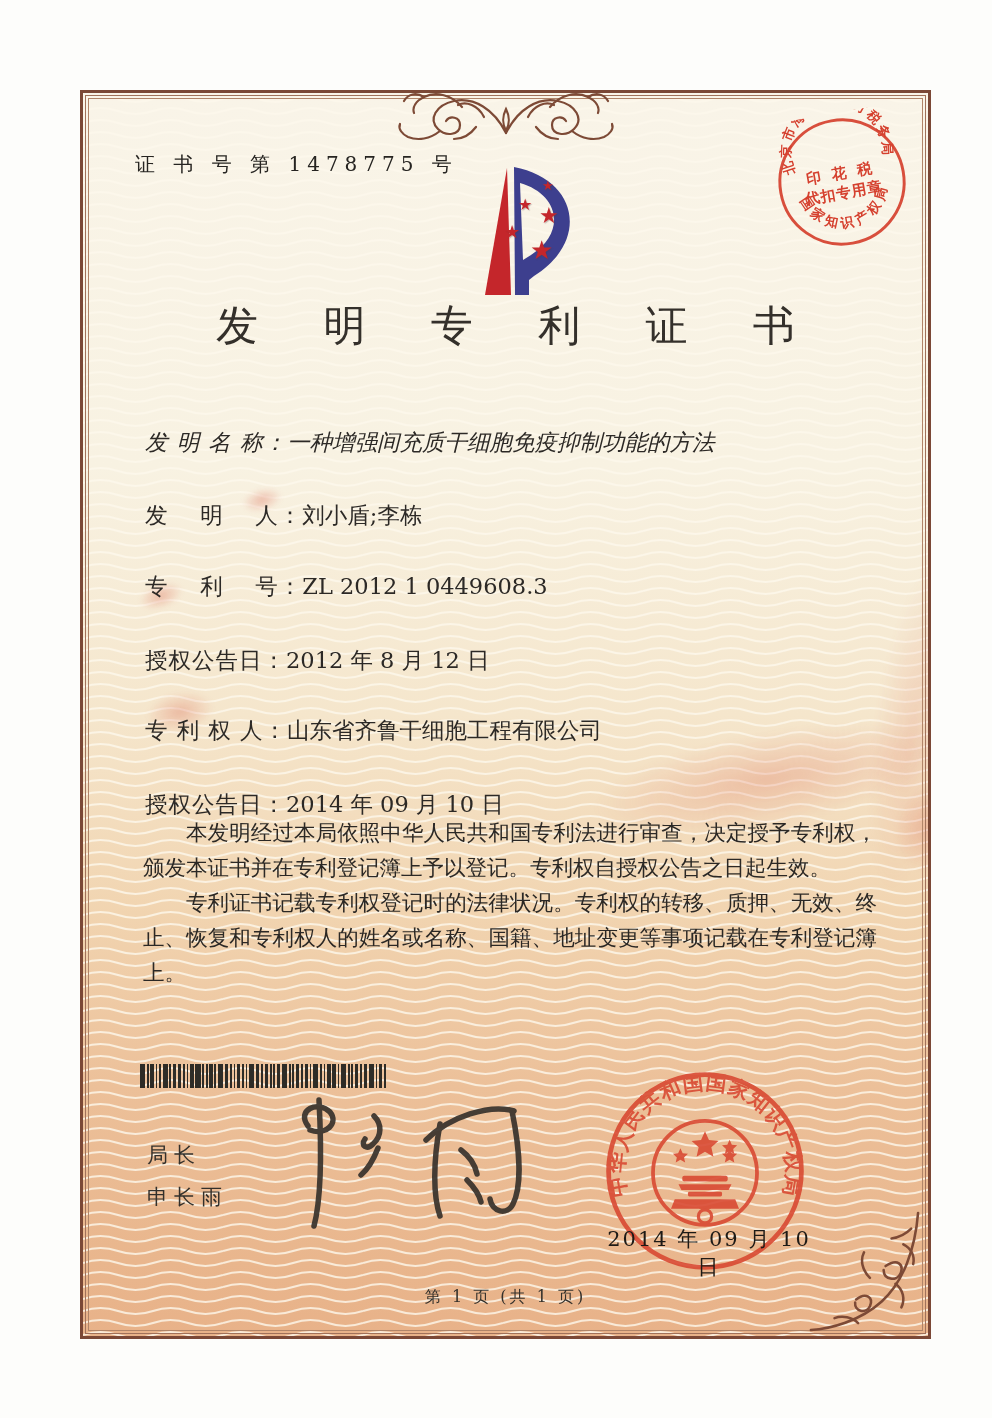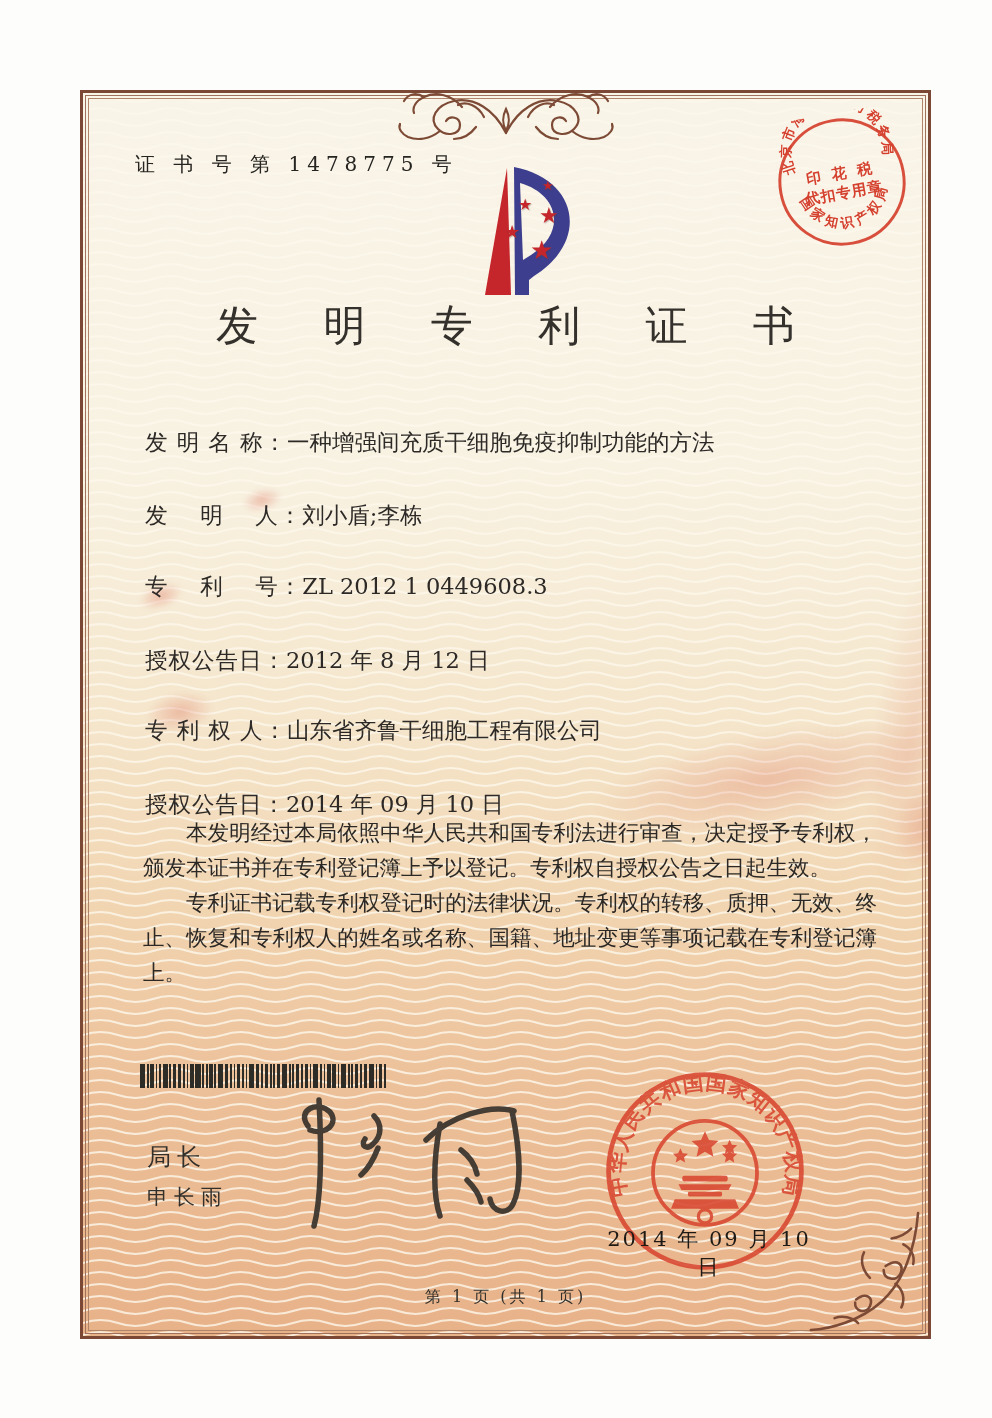--- a/index.html
+++ b/index.html
@@ -27,29 +27,29 @@
 
   
   .logo{position:absolute;left:347px;top:62px;width:160px;height:150px;}
   .logo .star{position:absolute;color:#c4262b;line-height:1;text-shadow:1px 1px 1px rgba(90,60,60,.35);}
 
   .title{position:absolute;left:0;top:205px;width:100%;text-align:center;font-size:42px;letter-spacing:26px;text-indent:26px;color:#34302b;font-weight:500;}
 
   .fields{position:absolute;left:62px;top:322px;width:740px;font-size:22.5px;}
   .field-row{position:absolute;left:0;white-space:nowrap;}
   .field-row .lbl{letter-spacing:1px;}
-  .fr0{top:12px;} .fr1{top:85px;} .fr2{top:156px;} .fr3{top:230px;} .fr4{top:300px;} .fr5{top:374px;}
+  .fr0{top:12px;font-style:italic;} .fr1{top:85px;} .fr2{top:156px;} .fr3{top:230px;} .fr4{top:300px;} .fr5{top:374px;}
 
   .paragraphs{position:absolute;left:60px;top:722px;width:734px;font-size:21.5px;line-height:35px;text-align:justify;color:#2b2825;}
   .paragraphs p{margin:0;text-indent:2em;}
 
   .barcode{position:absolute;left:57px;top:971px;width:252px;height:24px;display:flex;align-items:stretch;}
   .barcode div{background:#2e2c27;margin-right:1.8px;}
 
-  .signer-title{position:absolute;left:64px;top:1048px;font-size:24px;letter-spacing:6px;color:#33302b;}
+  .signer-title{position:absolute;left:64px;top:1048px;font-size:21px;letter-spacing:6px;color:#33302b;}
   .signer-name{position:absolute;left:64px;top:1090px;font-size:21px;letter-spacing:6px;color:#33302b;}
   .signature{position:absolute;left:177px;top:1003px;width:280px;height:142px;z-index:3;}
 
   
   .office-seal{position:absolute;left:518px;top:974px;width:208px;height:208px;z-index:3;}
   .seal-date{position:absolute;left:523px;top:1132px;width:206px;text-align:center;font-size:21px;letter-spacing:2px;color:#1d1a16;z-index:4;}
 
   .page-footer{position:absolute;left:0;top:1194px;width:100%;text-align:center;font-size:16px;letter-spacing:3px;color:#33302b;}
 
   .ornament-top{position:absolute;left:283px;top:-14px;width:280px;height:72px;z-index:6;pointer-events:none;}

